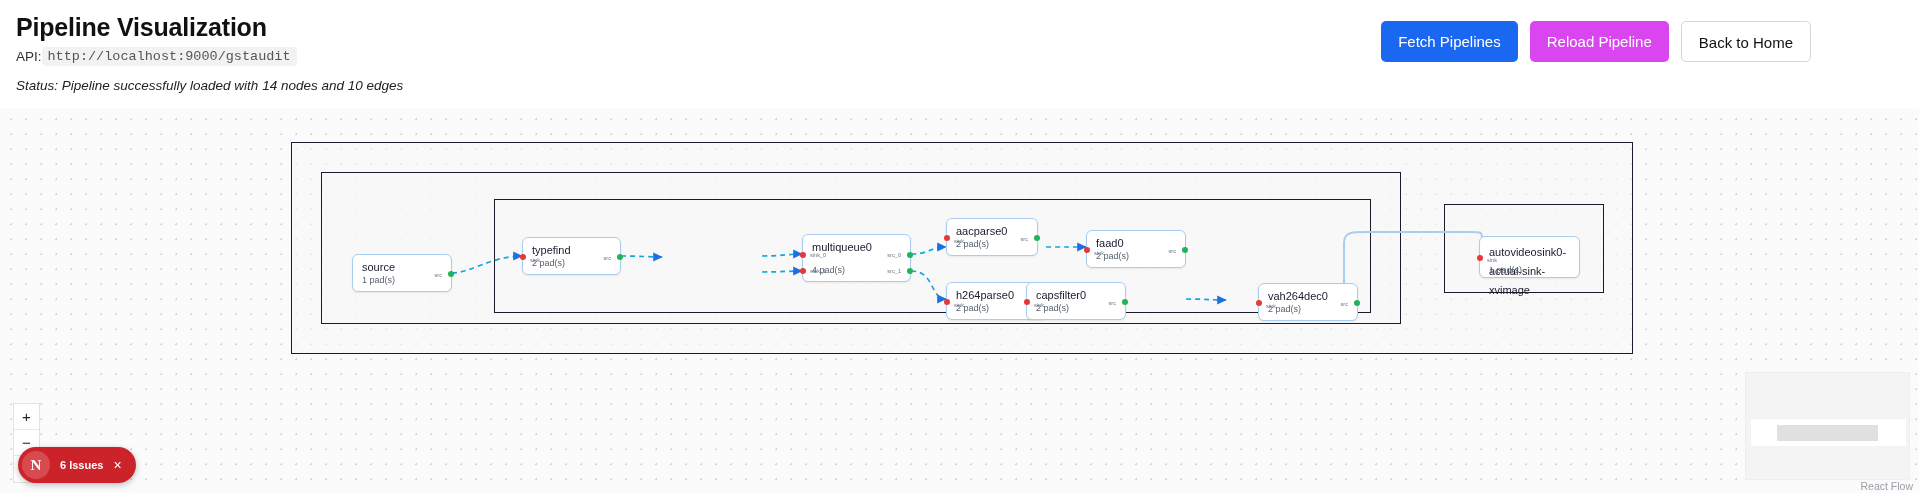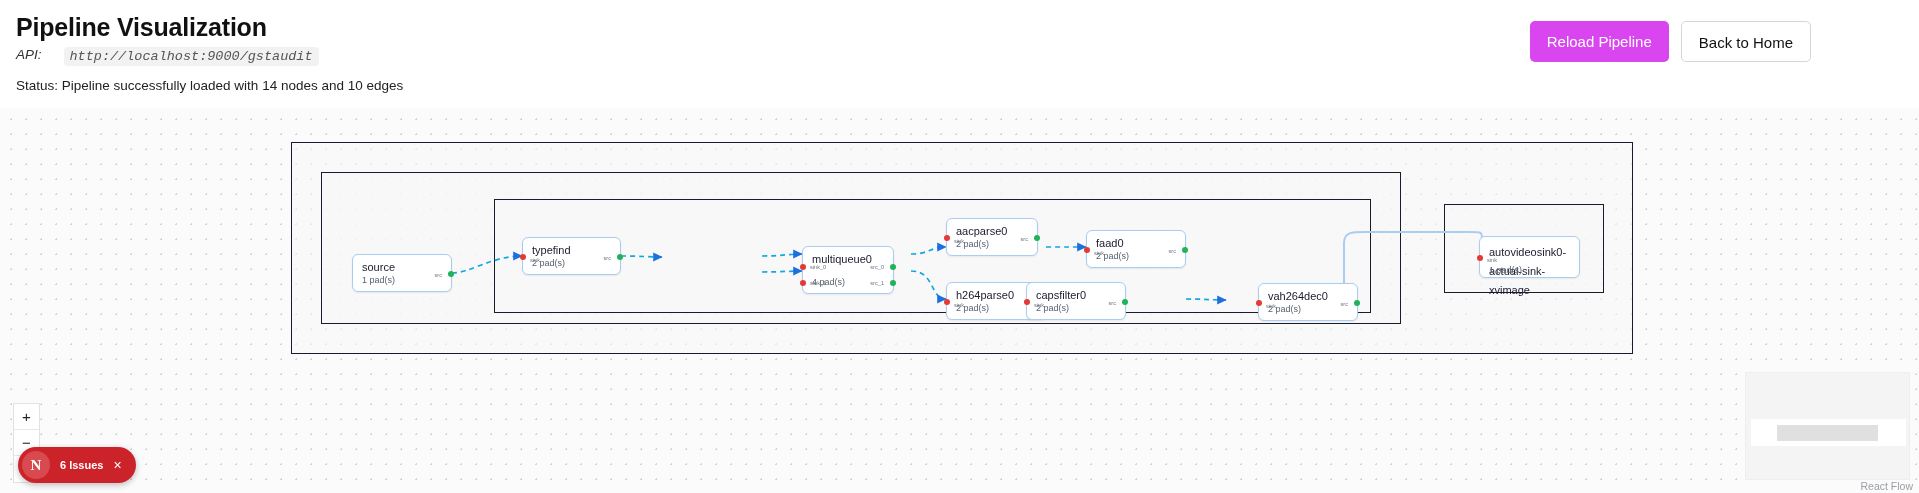--- a/index.html
+++ b/index.html
@@ -18,32 +18,32 @@
     background: #ffffff;
   }
   .page-title {
     position: absolute; left: 16px; top: 13px;
     font-size: 25px; font-weight: bold; color: #111111;
     letter-spacing: -0.2px;
   }
   .api-row {
     position: absolute; left: 16px; top: 47px;
     font-size: 13.5px; color: #333333;
-    display: flex; gap: 22px; font-style: italic;
+    display: flex; align-items: center; gap: 0;
   }
   .api-label { color: #333333; }
   .api-url {
     font-family: "Liberation Mono", monospace;
     font-size: 13.5px; color: #555555;
     background: #f2f2f2; border-radius: 4px;
     padding: 2px 6px;
   }
   .status-row {
     position: absolute; left: 16px; top: 78px;
-    font-size: 13.5px; color: #222222;
+    font-size: 13.5px; color: #222222; font-style: italic;
   }
 
   .btns {
     position: absolute; right: 19px; top: 21px;
     display: flex; gap: 12px; align-items: center;
   }
   .btn {
     height: 41px; border-radius: 5px;
     font-size: 15px; line-height: 41px;
     padding: 0 17px; border: none; cursor: pointer;
@@ -171,20 +171,21 @@
     <div class="page-title">Pipeline Visualization</div>
 
     <div class="api-row">
       <span class="api-label">API:</span>
       <span class="api-url">http://localhost:9000/gstaudit</span>
     </div>
 
     <div class="status-row">Status: Pipeline successfully loaded with 14 nodes and 10 edges</div>
 
     <div class="btns">
+      <button class="btn btn-blue">Fetch Pipelines</button>
       <button class="btn btn-green">Reload Pipeline</button>
       <button class="btn btn-white">Back to Home</button>
     </div>
   </div>
 
   <div class="flow">
 
     <div class="group-box" style="left:291px; top:34px; width:1342px; height:212px;"></div>
     <div class="group-box" style="left:321px; top:64px; width:1080px; height:152px;"></div>
     <div class="group-box" style="left:494px; top:91px; width:877px; height:114px;"></div>
@@ -232,21 +233,21 @@
     <div class="node" style="left:522px; top:129px; width:99px; height:38px;">
       <div class="node-title">typefind</div>
       <div class="node-pads">2 pad(s)</div>
       <div class="pad-label l" style="top:19px;">sink</div>
       <div class="pad-label r" style="top:17px;">src</div>
       <div class="handle sink" style="top:16px;"></div>
       <div class="handle src" style="top:16px;"></div>
     </div>
 
 
-    <div class="node" style="left:802px; top:138px; width:92px; height:48px;">
+    <div class="node" style="left:802px; top:126px; width:109px; height:48px;">
       <div class="node-title">multiqueue0</div>
       <div class="node-pads">4 pad(s)</div>
       <div class="pad-label l" style="top:17px;">sink_0</div>
       <div class="pad-label l" style="top:33px;">sink_1</div>
       <div class="pad-label r" style="top:17px;">src_0</div>
       <div class="pad-label r" style="top:33px;">src_1</div>
       <div class="handle sink" style="top:17px;"></div>
       <div class="handle sink" style="top:33px;"></div>
       <div class="handle src" style="top:17px;"></div>
       <div class="handle src" style="top:33px;"></div>

